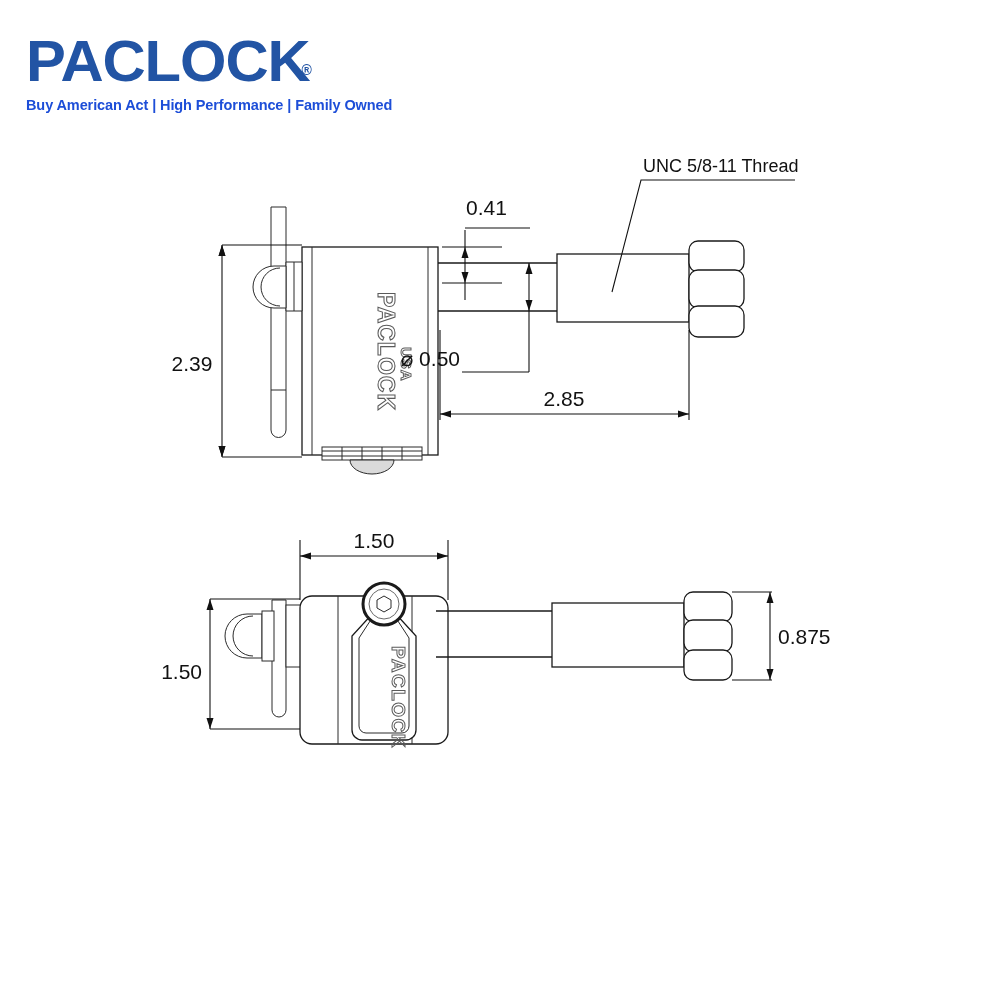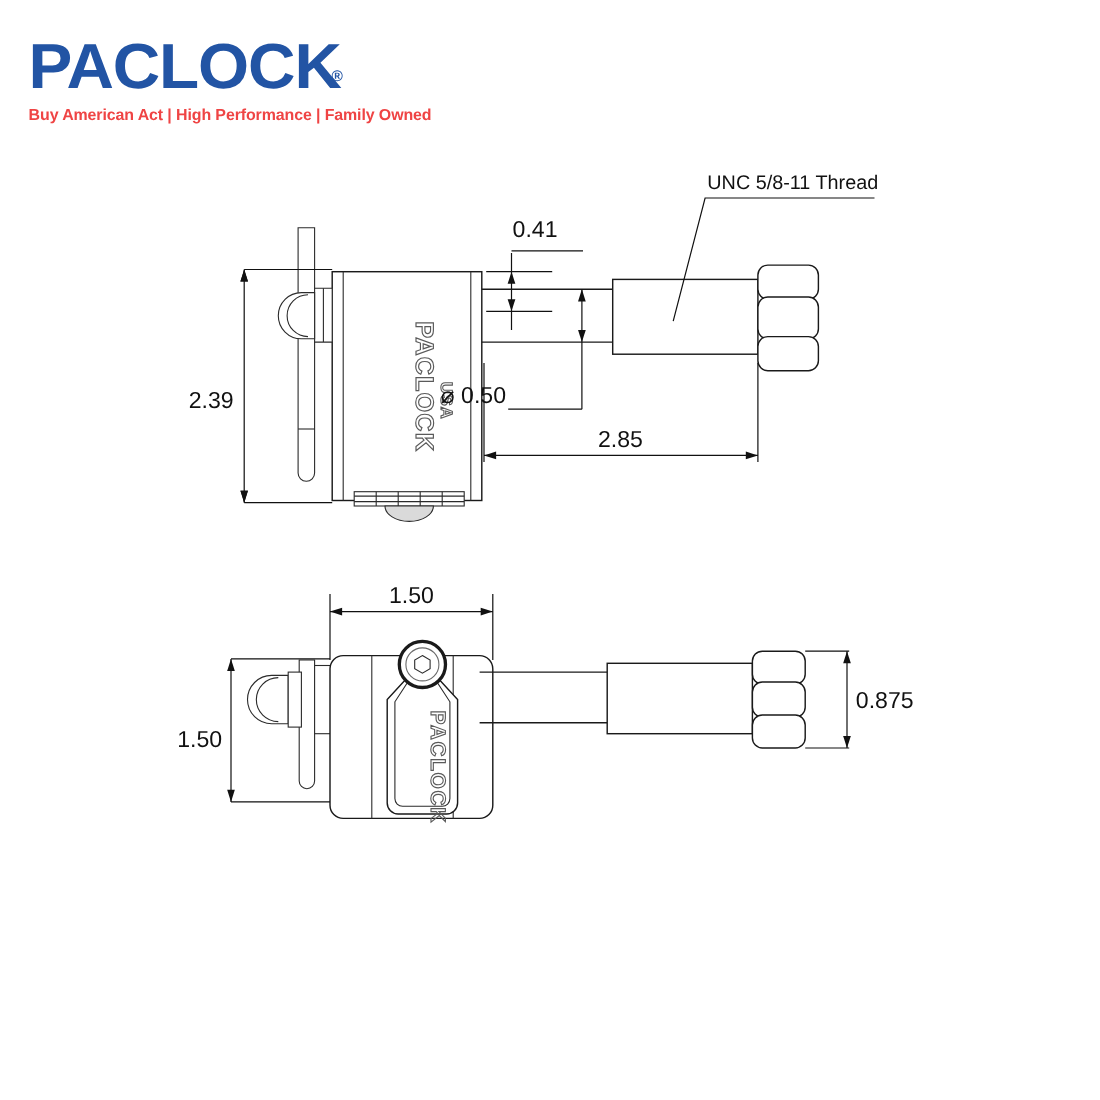--- a/index.html
+++ b/index.html
@@ -46,21 +46,21 @@
     vertical-align: super;
     font-weight: bold;
     color: #2254a4;
     letter-spacing: 0;
   }
   .logo-tag {
     margin-top: 7px;
     font-family: "Liberation Sans", sans-serif;
     font-weight: bold;
     font-size: 14.5px;
-    color: #ef4444;
+    color: #1d4ed8;
     letter-spacing: -0.1px;
     white-space: nowrap;
   }
 
   
   svg.drawing {
     position: absolute;
     left: 0;
     top: 0;
     width: 1000px;

